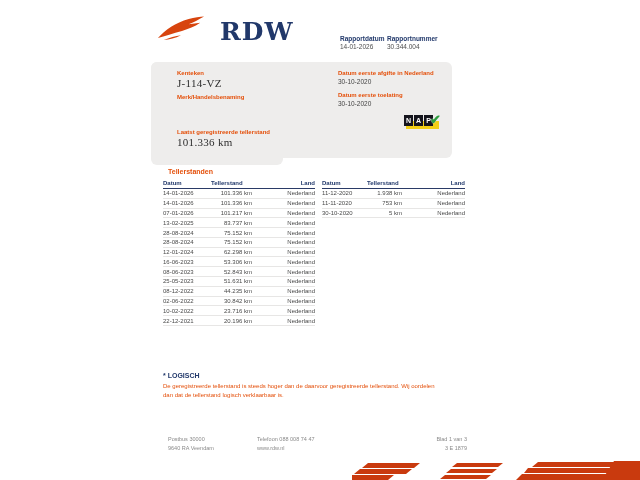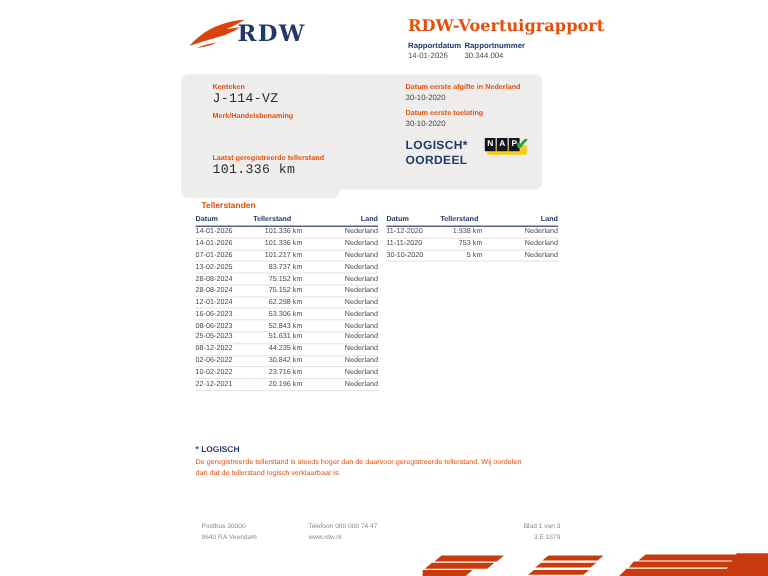--- a/index.html
+++ b/index.html
@@ -4,39 +4,39 @@
 <style>
   * { margin:0; padding:0; box-sizing:border-box; }
   body { background:#ffffff; }
   .page {
     position:relative; width:640px; height:480px; background:#ffffff;
     font-family:"Liberation Sans", sans-serif; overflow:hidden;
   }
   
   .logo-bird { position:absolute; left:156px; top:13px; width:50px; height:31px; }
   .logo-text {
-    position:absolute; left:198px; top:17px;
-    font-family:"DejaVu Serif", serif; font-weight:bold; font-size:19px;
+    position:absolute; left:220px; top:17px;
+    font-family:"DejaVu Serif", serif; font-weight:bold; font-size:25px;
     color:#21386a; letter-spacing:1px;
   }
   .report-title {
     position:absolute; left:340px; top:14px;
     font-family:"DejaVu Serif", serif; font-weight:bold; font-size:13.5px;
     color:#e4500b;
   }
   .meta-label { position:absolute; top:35px; font-size:6.5px; font-weight:bold; color:#22396b; }
   .meta-value { position:absolute; top:43px; font-size:6.5px; color:#4d4d4d; }
   .m1 { left:340px; } .m2 { left:387px; }
   
   .panel, .panel-tab { position:absolute; background:#eeedec; border-radius:6px; }
   .panel { left:151px; top:62px; width:301px; height:96px; }
   .panel-tab { left:151px; top:62px; width:132px; height:103px; }
   .fld-label { position:absolute; font-size:6px; font-weight:bold; color:#e4500b; }
   .fld-serif {
-    position:absolute; font-family:Liberation Mono, monospace; font-size:11px;
+    position:absolute; font-family:Liberation Serif, serif; font-size:11px;
     color:#2d2d2d; letter-spacing:0.3px;
   }
   .fld-sans { position:absolute; font-size:6.5px; color:#444444; }
   .verdict {
     position:absolute; left:338px; top:116px;
     font-size:10px; font-weight:bold; color:#22396b; line-height:12.5px;
     letter-spacing:0.3px;
   }
   
   .nap { position:absolute; left:404px; top:115px; width:38px; height:16px; }
@@ -82,21 +82,20 @@
 <body>
 
 <div class="page">
 
   <svg class="logo-bird" viewBox="0 0 52 30">
     <path fill="#d7440e" d="M2 25 C10 16 20 9 34 5 C40 3.4 46 2.6 50 2.5 C44 6 39 8.5 34 10.5 L46 9 C40 13 34 15.5 27 17.5 C18 20 9 23 2 25 Z"></path>
     <path fill="#d7440e" d="M8 27 C14 24.5 20 23 26 22 C20 25 14 26.5 8 27 Z"></path>
   </svg>
   <div class="logo-text">RDW</div>
 
-  <div class="report-title">RDW-Voertuigrapport</div>
   <div class="meta-label m1">Rapportdatum</div>
   <div class="meta-label m2">Rapportnummer</div>
   <div class="meta-value m1">14-01-2026</div>
   <div class="meta-value m2">30.344.004</div>
 
   <div class="panel-tab"></div>
   <div class="panel"></div>
 
   <div class="fld-label" style="left:177px; top:70px;">Kenteken</div>
   <div class="fld-serif" style="left:177px; top:77px;">J-114-VZ</div>
@@ -105,24 +104,20 @@
 
   <div class="fld-label" style="left:177px; top:129px;">Laatst geregistreerde tellerstand</div>
   <div class="fld-serif" style="left:177px; top:136px;">101.336 km</div>
 
   <div class="fld-label" style="left:338px; top:70px;">Datum eerste afgifte in Nederland</div>
   <div class="fld-sans" style="left:338px; top:78px;">30-10-2020</div>
 
   <div class="fld-label" style="left:338px; top:92px;">Datum eerste toelating</div>
   <div class="fld-sans" style="left:338px; top:100px;">30-10-2020</div>
 
-  <div class="verdict">
-    <div>LOGISCH*</div>
-    <div>OORDEEL</div>
-  </div>
 
   <div class="nap">
     <span class="nap-bar"></span>
     <span class="nap-letter nl0">N</span>
     <span class="nap-letter nl1">A</span>
     <span class="nap-letter nl2">P</span>
     <span class="nap-check">✔</span>
   </div>
 
   <div class="section-title">Tellerstanden</div>

